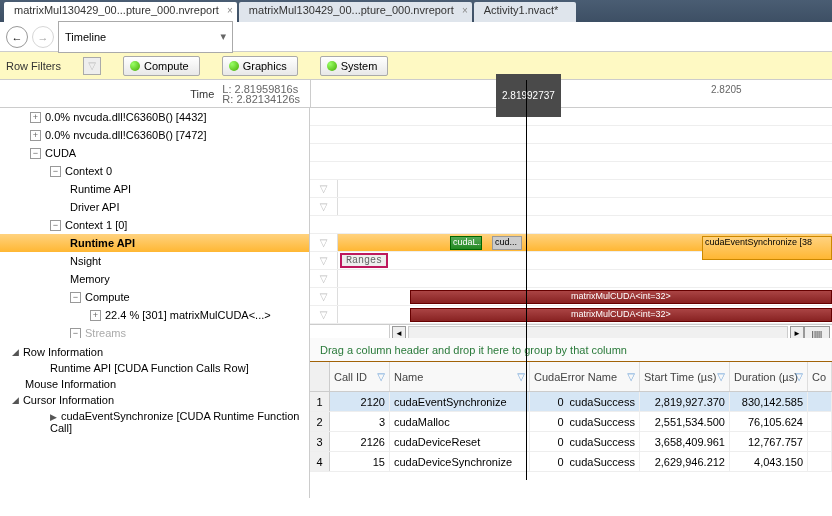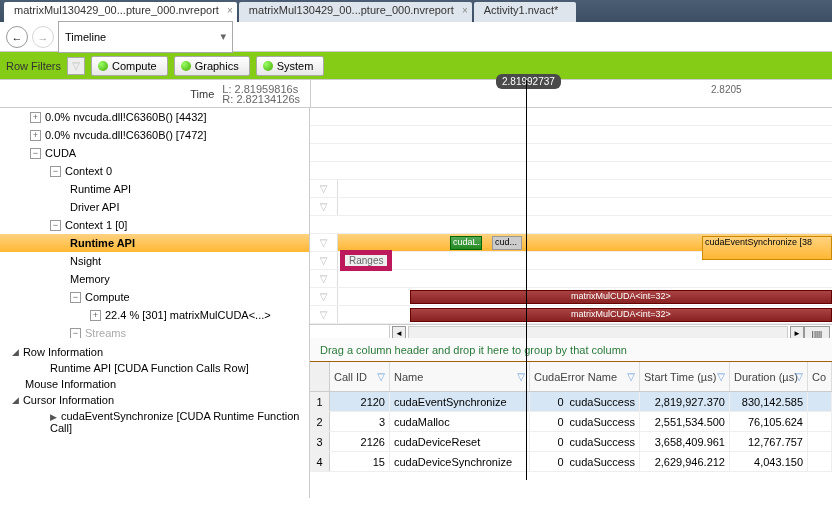--- a/index.html
+++ b/index.html
@@ -9,51 +9,51 @@
 .tab { height: 20px; padding: 2px 18px 2px 10px; background: #dfe5ec; margin-right: 2px; border-radius: 2px 2px 0 0; position: relative; color: #333; cursor: pointer; }
 .tab.active { background: #fff; }
 .tab .close { position: absolute; right: 4px; top: 3px; font-size: 10px; color: #888; }
 
 .toolbar { height: 30px; background: #fff; border-bottom: 1px solid #ccc; display: flex; align-items: center; padding: 0 6px; gap: 4px; }
 .nav-btn { width: 22px; height: 22px; border: 1px solid #999; border-radius: 50%; display: flex; align-items: center; justify-content: center; background: #fff; cursor: pointer; }
 .nav-btn.disabled { opacity: 0.4; }
 .dropdown { width: 175px; height: 32px; border: 1px solid #aaa; background: #fff; display: flex; align-items: center; padding: 15px 6px; position: relative; }
 .dropdown::after { content: "▾"; position: absolute; right: 6px; color: #666; }
 
-.filters { height: 28px; background: #84cc16; border-bottom: 1px solid #ccc; display: flex; align-items: center; padding: 0 6px; gap: 6px; }
+.filters { height: 28px; background: #fef9c3; border-bottom: 1px solid #ccc; display: flex; align-items: center; padding: 0 6px; gap: 22px; }
 .filters-label { color: #333; }
 .filter-icon { width: 18px; height: 18px; border: 1px solid #aaa; background: #eee; display: flex; align-items: center; justify-content: center; }
 .filter-btn { height: 20px; padding: 0 10px 0 6px; border: 1px solid #aaa; background: linear-gradient(#fff,#e8e8e8); display: flex; align-items: center; gap: 4px; border-radius: 2px; cursor: pointer; }
 .green-dot { width: 10px; height: 10px; border-radius: 50%; background: radial-gradient(circle at 30% 30%, #9f6, #4a0); }
 
 .time-row { height: 28px; display: flex; align-items: center; border-bottom: 1px solid #ccc; }
 .time-left { width: 310px; display: flex; justify-content: flex-end; padding-right: 10px; align-items: center; gap: 8px; }
 .time-label { color: #333; }
 .time-vals { font-size: 9px; color: #666; line-height: 10px; }
 .time-right { flex: 1; position: relative; height: 100%; border-left: 1px solid #ccc; }
-.cursor-tip { position: absolute; left: 185px; top: -6px; background: #4a4a4a; color: #fff; padding: 2px 6px; font-size: 10px; border-radius: 6px; }
+.cursor-tip { position: absolute; left: 185px; top: -6px; background: #4a4a4a; color: #fff; padding: 16px 6px; font-size: 10px; border-radius: 0; }
 .tick-label { position: absolute; top: 4px; font-size: 10px; color: #666; }
 .tick-line { position: absolute; top: 0; width: 1px; height: 400px; background: #000; z-index: 5; }
 
 .tree-area { height: 230px; display: flex; overflow: hidden; }
 .tree-left { width: 310px; border-right: 1px solid #ccc; overflow: hidden; }
 .tree-right { flex: 1; position: relative; }
 .row { height: 18px; display: flex; align-items: center; padding-left: 4px; white-space: nowrap; }
 .row.highlight { background: linear-gradient(#ffd27f, #ffb733); }
 .exp { width: 11px; height: 11px; border: 1px solid #999; display: inline-flex; align-items: center; justify-content: center; font-size: 9px; margin-right: 4px; line-height: 1; color: #666; background: #fff; cursor: pointer; }
 .indent-1 { padding-left: 30px; }
 .indent-2 { padding-left: 50px; }
 .indent-3 { padding-left: 70px; }
 .indent-4 { padding-left: 90px; }
 
 .timeline-row { height: 18px; border-bottom: 1px solid #eee; position: relative; display: flex; align-items: center; }
 .timeline-row.highlight { background: linear-gradient(#ffd27f, #ffb733); }
 .filter-cell { width: 28px; height: 100%; border-right: 1px solid #ddd; display: flex; align-items: center; justify-content: center; }
 .funnel { color: #bbb; font-size: 10px; }
-.ranges-label { font-size: 10px; color: #666; border: 5px solid #be185d; padding: 0 4px; margin-left: 2px; background: #eee; }
+.ranges-label { font-size: 10px; color: #666; border: 2px solid #be185d; padding: 0 4px; margin-left: 2px; background: #eee; font-family: Liberation Mono, monospace; }
 
 .bar-green { position: absolute; height: 14px; top: 2px; background: linear-gradient(#5a5,#282); border: 1px solid #060; color: #fff; font-size: 9px; padding: 0 2px; overflow: hidden; }
 .bar-orange { position: absolute; height: 24px; top: 2px; right: 0; background: linear-gradient(#ffd27f,#ffb733); border: 1px solid #c80; color: #000; font-size: 9px; padding: 0 2px; overflow: hidden; }
 .bar-red { position: absolute; height: 14px; top: 2px; background: linear-gradient(#a44,#822); border: 1px solid #600; color: #fff; font-size: 9px; text-align: center; overflow: hidden; }
 .bar-gray { position: absolute; height: 14px; top: 2px; background: #ccc; border: 1px solid #999; font-size: 9px; padding: 0 2px; overflow: hidden; }
 
 .scroll-row { height: 18px; display: flex; border-top: 1px solid #ccc; border-bottom: 1px solid #ccc; }
 .scroll-spacer { width: 80px; border-right: 1px solid #ccc; }
 .hscroll { flex: 1; display: flex; align-items: center; padding: 0 2px; }
 .sc-btn { width: 14px; height: 14px; border: 1px solid #999; background: #eee; display: flex; align-items: center; justify-content: center; font-size: 8px; }

